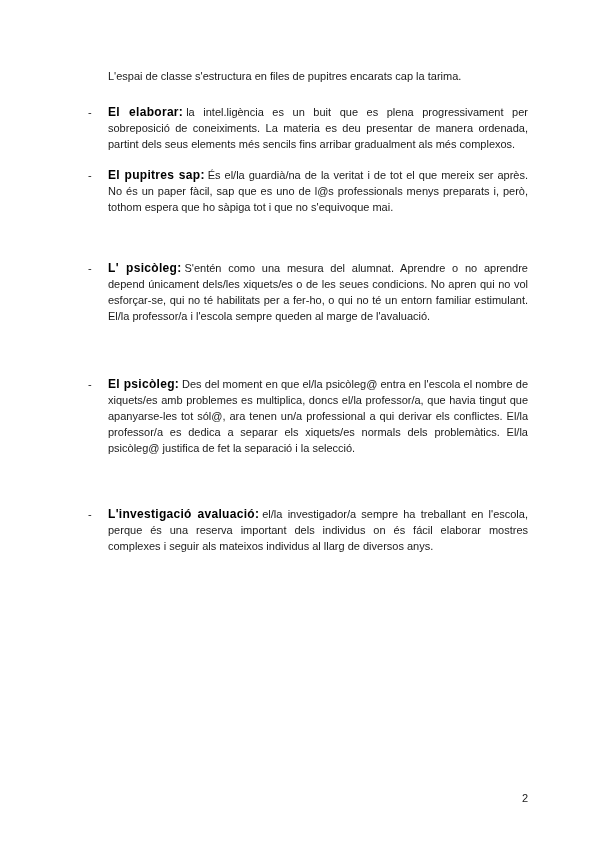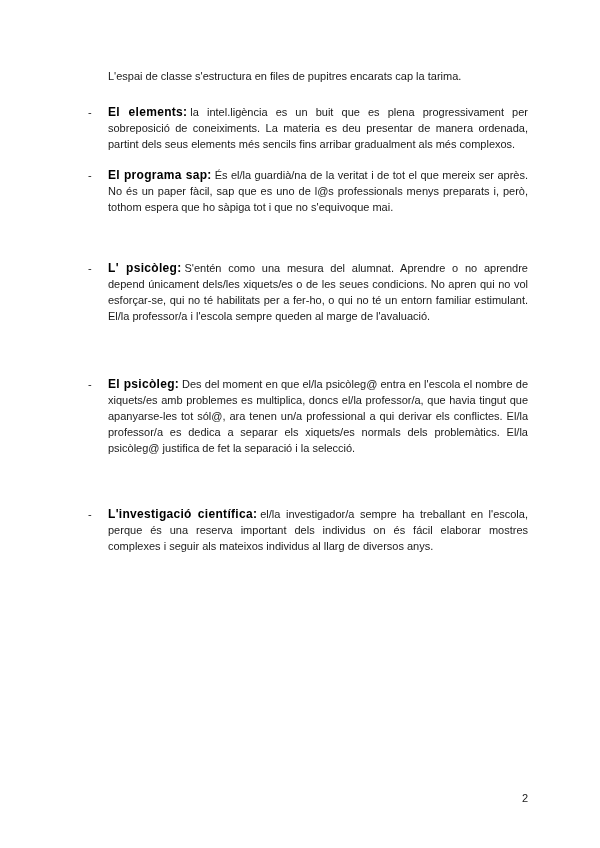--- a/index.html
+++ b/index.html
@@ -62,39 +62,39 @@
 </style>
 </head>
 <body>
 
 <div class="page">
 
   <p class="para intro">L'espai de classe s'estructura en files de pupitres encarats cap la tarima.</p>
 
   <div class="item" id="item-programa">
     <span class="dash">-</span>
-    <p class="para"><b>El elements:</b><span>la intel.ligència es un buit que es plena progressivament per sobreposició de coneiximents. La materia es deu presentar de manera ordenada, partint dels seus elements més sencils fins arribar gradualment als més complexos.</span></p>
+    <p class="para"><b>El elaborar:</b><span>la intel.ligència es un buit que es plena progressivament per sobreposició de coneiximents. La materia es deu presentar de manera ordenada, partint dels seus elements més sencils fins arribar gradualment als més complexos.</span></p>
   </div>
 
 
   <div class="item" id="item-professor">
     <span class="dash">-</span>
-    <p class="para"><b>El programa sap:</b><span>És el/la guardià/na de la veritat i de tot el que mereix ser après. No és un paper fàcil, sap que es uno de l@s professionals menys preparats i, però, tothom espera que ho sàpiga tot i que no s'equivoque mai.</span></p>
+    <p class="para"><b>El pupitres sap:</b><span>És el/la guardià/na de la veritat i de tot el que mereix ser après. No és un paper fàcil, sap que es uno de l@s professionals menys preparats i, però, tothom espera que ho sàpiga tot i que no s'equivoque mai.</span></p>
   </div>
 
   <div class="item" id="item-avaluacio">
     <span class="dash">-</span>
     <p class="para"><b>L' psicòleg:</b><span>S'entén como una mesura del alumnat. Aprendre o no aprendre depend únicament dels/les xiquets/es o de les seues condicions. No apren qui no vol esforçar-se, qui no té habilitats per a fer-ho, o qui no té un entorn familiar estimulant. El/la professor/a i l'escola sempre queden al marge de l'avaluació.</span></p>
   </div>
 
   <div class="item" id="item-psicoleg">
     <span class="dash">-</span>
     <p class="para"><b>El psicòleg:</b><span>Des del moment en que el/la psicòleg@ entra en l'escola el nombre de xiquets/es amb problemes es multiplica, doncs el/la professor/a, que havia tingut que apanyarse-les tot sól@, ara tenen un/a professional a qui derivar els conflictes. El/la professor/a es dedica a separar els xiquets/es normals dels problemàtics. El/la psicòleg@ justifica de fet la separació i la selecció.</span></p>
   </div>
 
   <div class="item" id="item-investigacio">
     <span class="dash">-</span>
-    <p class="para"><b>L'investigació científica:</b><span>el/la investigador/a sempre ha treballant en l'escola, perque és una reserva important dels individus on és fácil elaborar mostres complexes i seguir als mateixos individus al llarg de diversos anys.</span></p>
+    <p class="para"><b>L'investigació avaluació:</b><span>el/la investigador/a sempre ha treballant en l'escola, perque és una reserva important dels individus on és fácil elaborar mostres complexes i seguir als mateixos individus al llarg de diversos anys.</span></p>
   </div>
 
   <div class="page-number">2</div>
 
 </div>
 
 </body></html>

